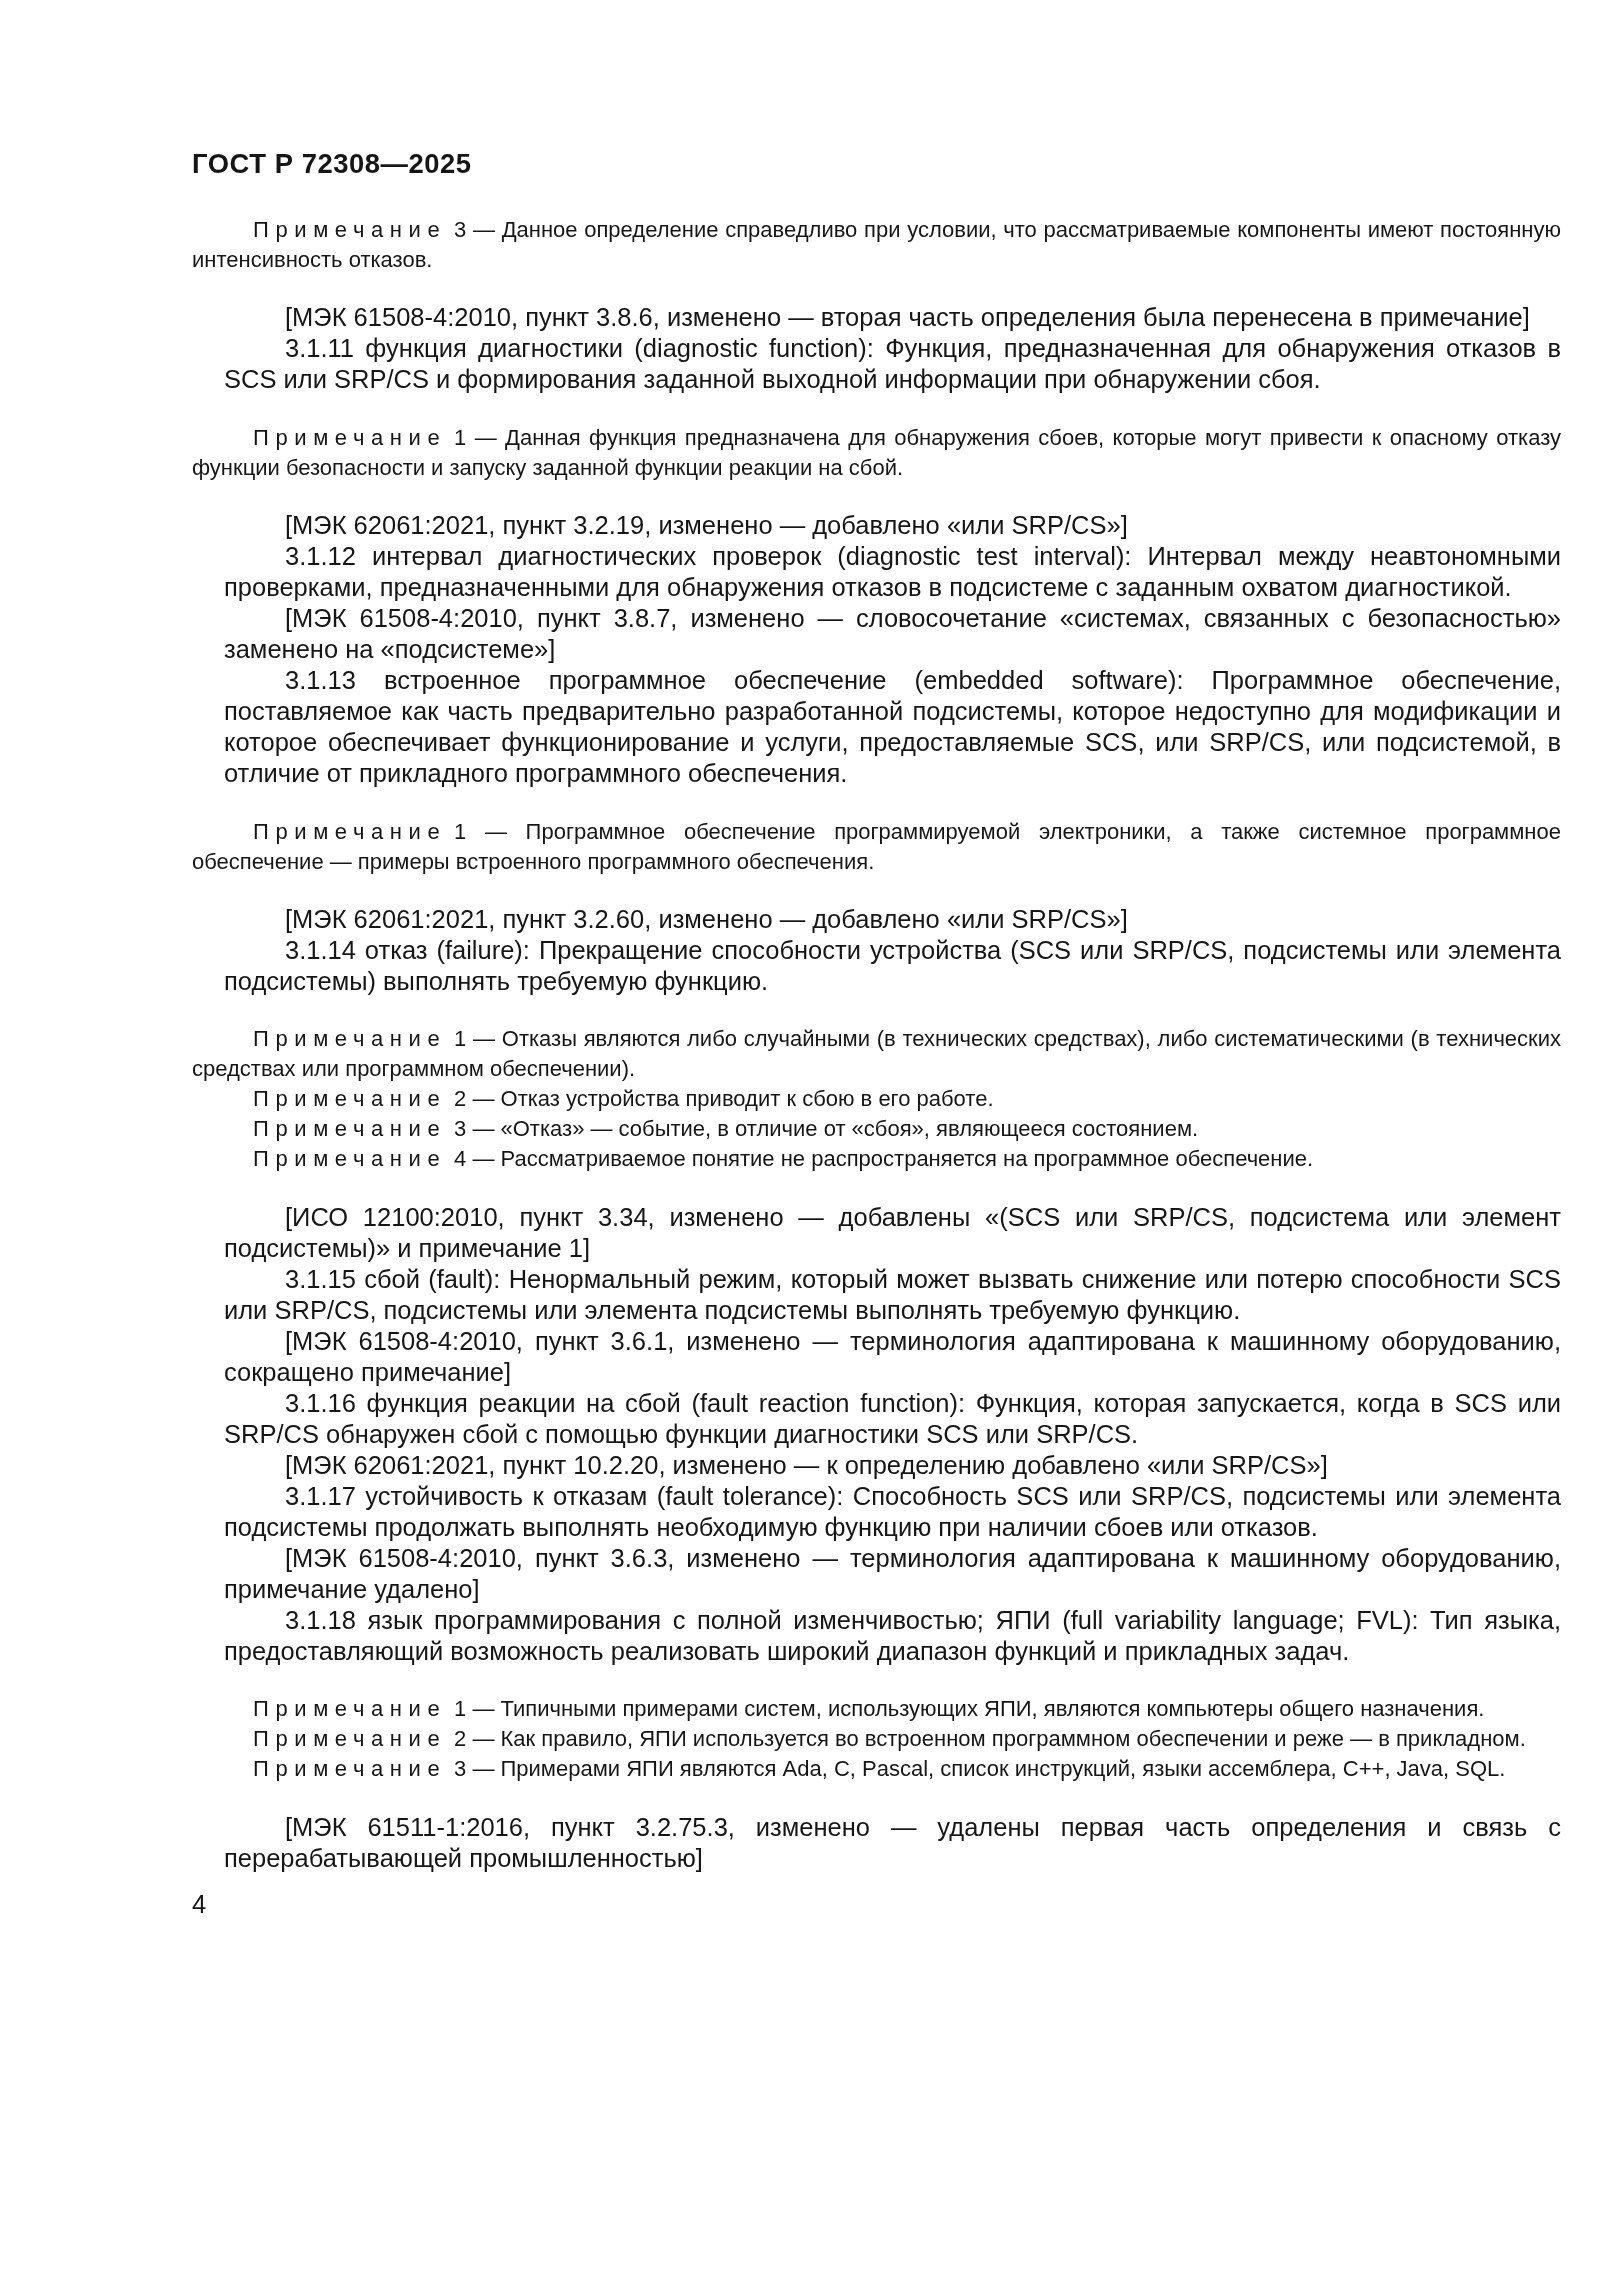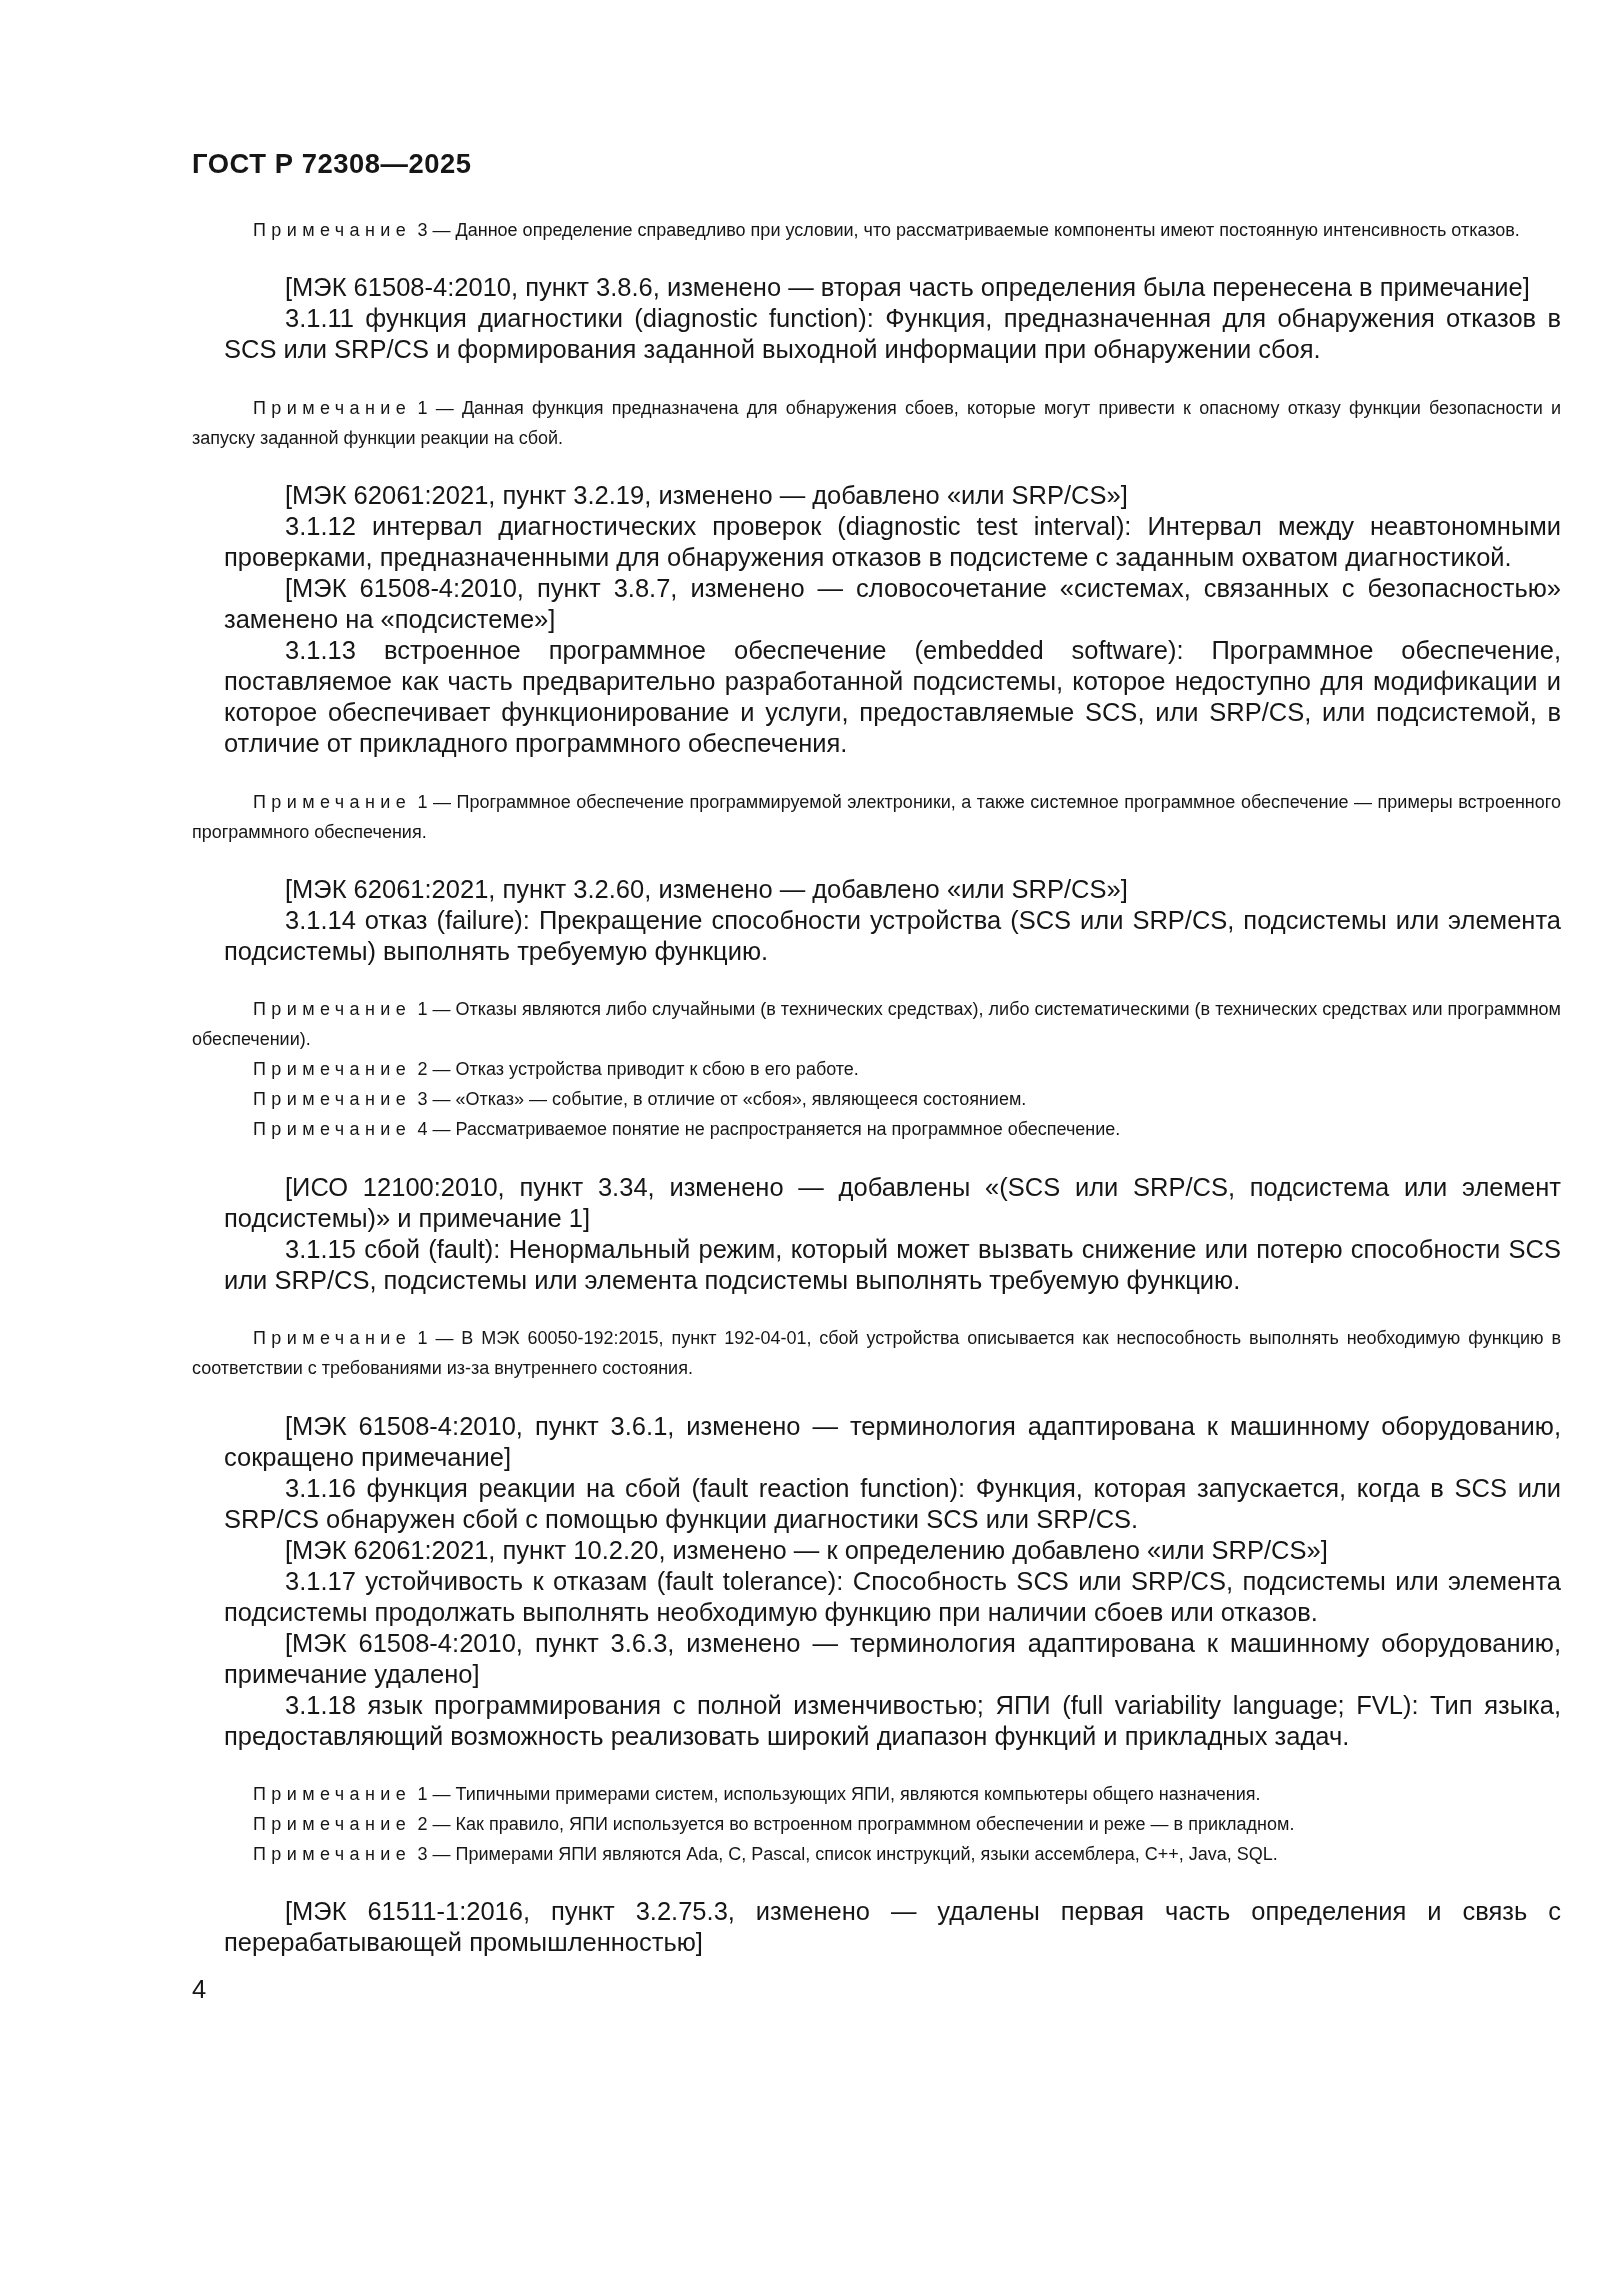--- a/index.html
+++ b/index.html
@@ -35,21 +35,21 @@
     line-height: 31px;
     text-align: justify;
     text-indent: 61px;
     margin-left: 32px;
   }
   .term-name { font-weight: normal; }
   .note-group {
     margin: 27.4px 0;
   }
   .note {
-    font-size: 18px;
+    font-size: 22px;
     line-height: 30px;
     text-align: justify;
     text-indent: 61px;
   }
   .note-label { letter-spacing: 0.30em; }
   .note-number { padding-left: 0.35em; }
   .page-number {
     font-size: 25.5px;
     line-height: 31px;
     margin-top: 15.7px;
@@ -80,23 +80,20 @@
       <p class="para source">[МЭК 62061:2021, пункт 3.2.60, изменено — добавлено «или SRP/CS»]</p>
       <p class="para term"><span class="term-number">3.1.14</span> <span class="term-name">отказ</span> <span class="term-text">(failure): Прекращение способности устройства (SCS или SRP/CS, подсистемы или элемента подсистемы) выполнять требуемую функцию.</span></p>
       <div class="note-group">
         <p class="note"><span class="note-label">Примечание</span><span class="note-number">1</span> <span class="note-text">— Отказы являются либо случайными (в технических средствах), либо систематическими (в технических средствах или программном обеспечении).</span></p>
         <p class="note"><span class="note-label">Примечание</span><span class="note-number">2</span> <span class="note-text">— Отказ устройства приводит к сбою в его работе.</span></p>
         <p class="note"><span class="note-label">Примечание</span><span class="note-number">3</span> <span class="note-text">— «Отказ» — событие, в отличие от «сбоя», являющееся состоянием.</span></p>
         <p class="note"><span class="note-label">Примечание</span><span class="note-number">4</span> <span class="note-text">— Рассматриваемое понятие не распространяется на программное обеспечение.</span></p>
       </div>
       <p class="para source">[ИСО 12100:2010, пункт 3.34, изменено — добавлены «(SCS или SRP/CS, подсистема или элемент подсистемы)» и примечание 1]</p>
       <p class="para term"><span class="term-number">3.1.15</span> <span class="term-name">сбой</span> <span class="term-text">(fault): Ненормальный режим, который может вызвать снижение или потерю способности SCS или SRP/CS, подсистемы или элемента подсистемы выполнять требуемую функцию.</span></p>
-      <div class="note-group">
-        <p class="note"><span class="note-label">Примечание</span><span class="note-number">1</span> <span class="note-text">— В МЭК 60050-192:2015, пункт 192-04-01, сбой устройства описывается как неспособность выполнять необходимую функцию в соответствии с требованиями из-за внутреннего состояния.</span></p>
-      </div>
       <p class="para source">[МЭК 61508-4:2010, пункт 3.6.1, изменено — терминология адаптирована к машинному оборудованию, сокращено примечание]</p>
       <p class="para term"><span class="term-number">3.1.16</span> <span class="term-name">функция реакции на сбой</span> <span class="term-text">(fault reaction function): Функция, которая запускается, когда в SCS или SRP/CS обнаружен сбой с помощью функции диагностики SCS или SRP/CS.</span></p>
       <p class="para source">[МЭК 62061:2021, пункт 10.2.20, изменено — к определению добавлено «или SRP/CS»]</p>
       <p class="para term"><span class="term-number">3.1.17</span> <span class="term-name">устойчивость к отказам</span> <span class="term-text">(fault tolerance): Способность SCS или SRP/CS, подсистемы или элемента подсистемы продолжать выполнять необходимую функцию при наличии сбоев или отказов.</span></p>
       <p class="para source">[МЭК 61508-4:2010, пункт 3.6.3, изменено — терминология адаптирована к машинному оборудованию, примечание удалено]</p>
       <p class="para term"><span class="term-number">3.1.18</span> <span class="term-name">язык программирования с полной изменчивостью; ЯПИ</span> <span class="term-text">(full variability language; FVL): Тип языка, предоставляющий возможность реализовать широкий диапазон функций и прикладных задач.</span></p>
       <div class="note-group">
         <p class="note"><span class="note-label">Примечание</span><span class="note-number">1</span> <span class="note-text">— Типичными примерами систем, использующих ЯПИ, являются компьютеры общего назначения.</span></p>
         <p class="note"><span class="note-label">Примечание</span><span class="note-number">2</span> <span class="note-text">— Как правило, ЯПИ используется во встроенном программном обеспечении и реже — в прикладном.</span></p>
         <p class="note"><span class="note-label">Примечание</span><span class="note-number">3</span> <span class="note-text">— Примерами ЯПИ являются Ada, C, Pascal, список инструкций, языки ассемблера, C++, Java, SQL.</span></p>

